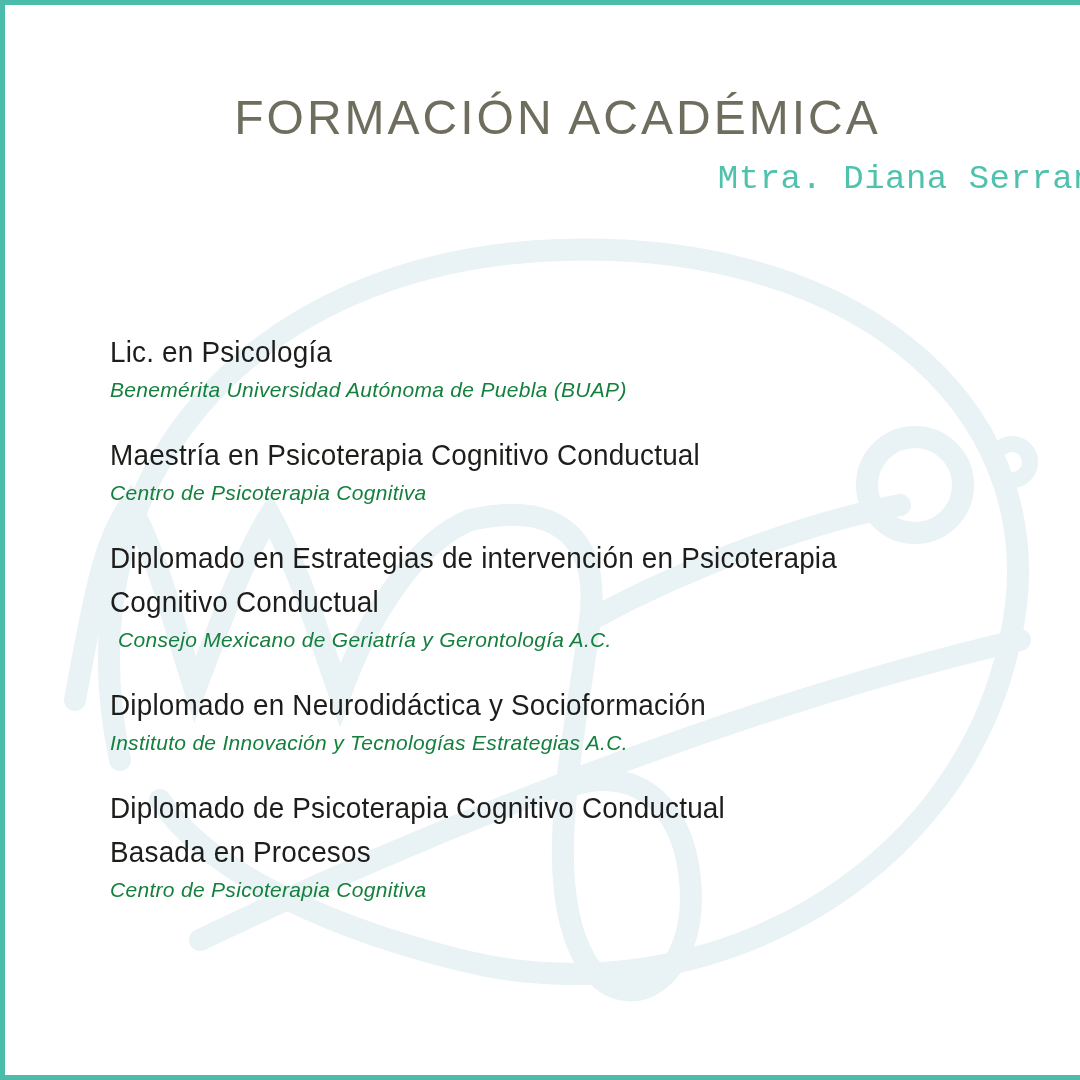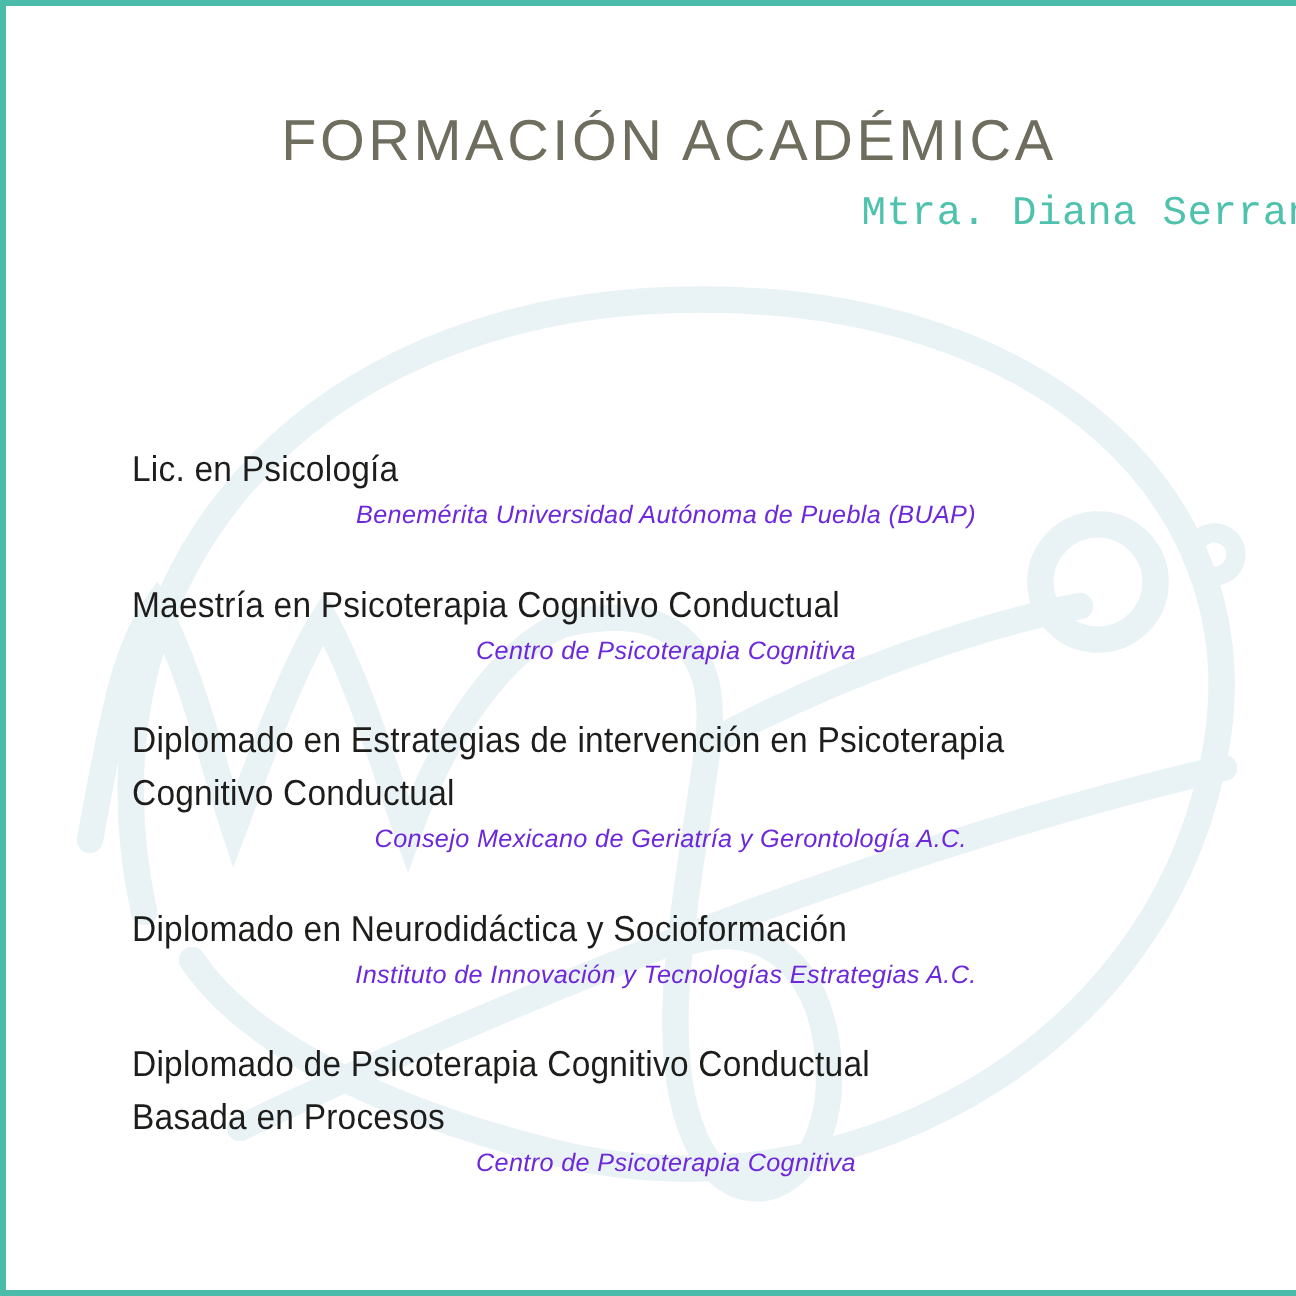--- a/index.html
+++ b/index.html
@@ -62,39 +62,37 @@
     font-family: Liberation Mono, monospace;
   }
   .edu-list {
     position: absolute;
     left: 110px;
     top: 330px;
     width: 890px;
   }
   .edu-item {
     margin-bottom: 30px;
-    margin-top: 40px;
   }
   .degree-line {
     font-size: 30px;
     line-height: 44px;
     letter-spacing: 0.2px;
     color: #1D1D1B;
     transform: scaleX(0.93);
     transform-origin: 0 50%;
     white-space: nowrap;
   }
   .institution {
     font-size: 21px;
     line-height: 26px;
     margin-top: 3px;
     font-style: italic;
     letter-spacing: 0.3px;
-    color: #6d28d9;
-    text-align: center;
+    color: #15803d;
   }
   .institution.indent {
     padding-left: 8px;
   }
 </style>
 </head>
 <body>
 
 <div class="card">
 

